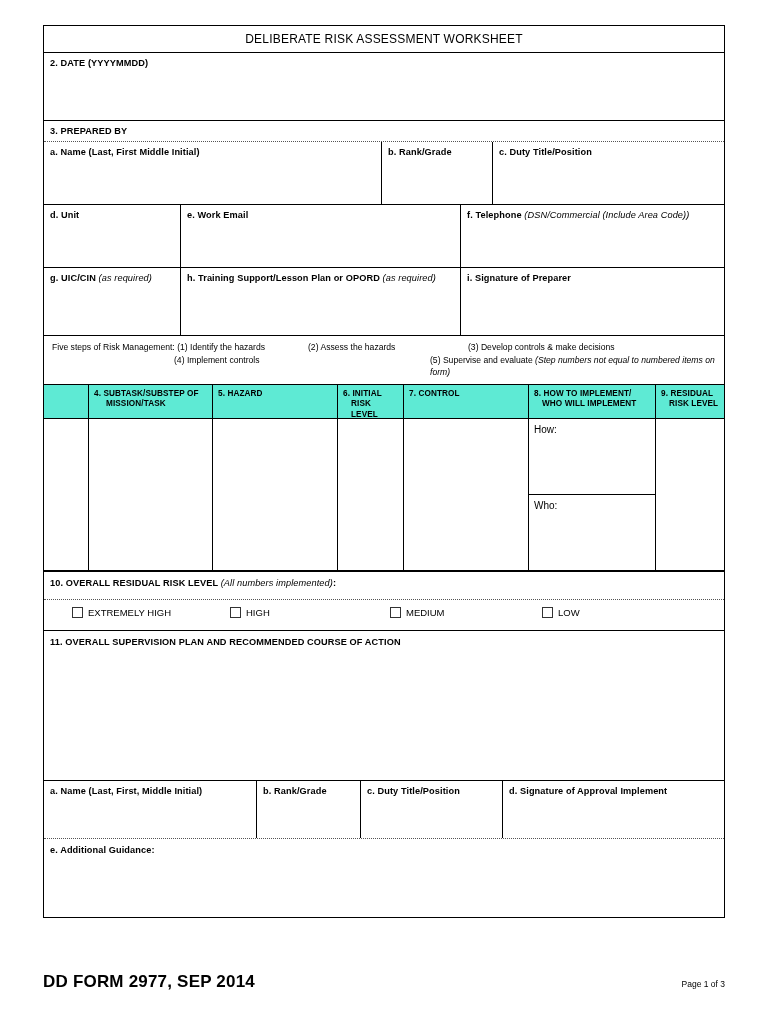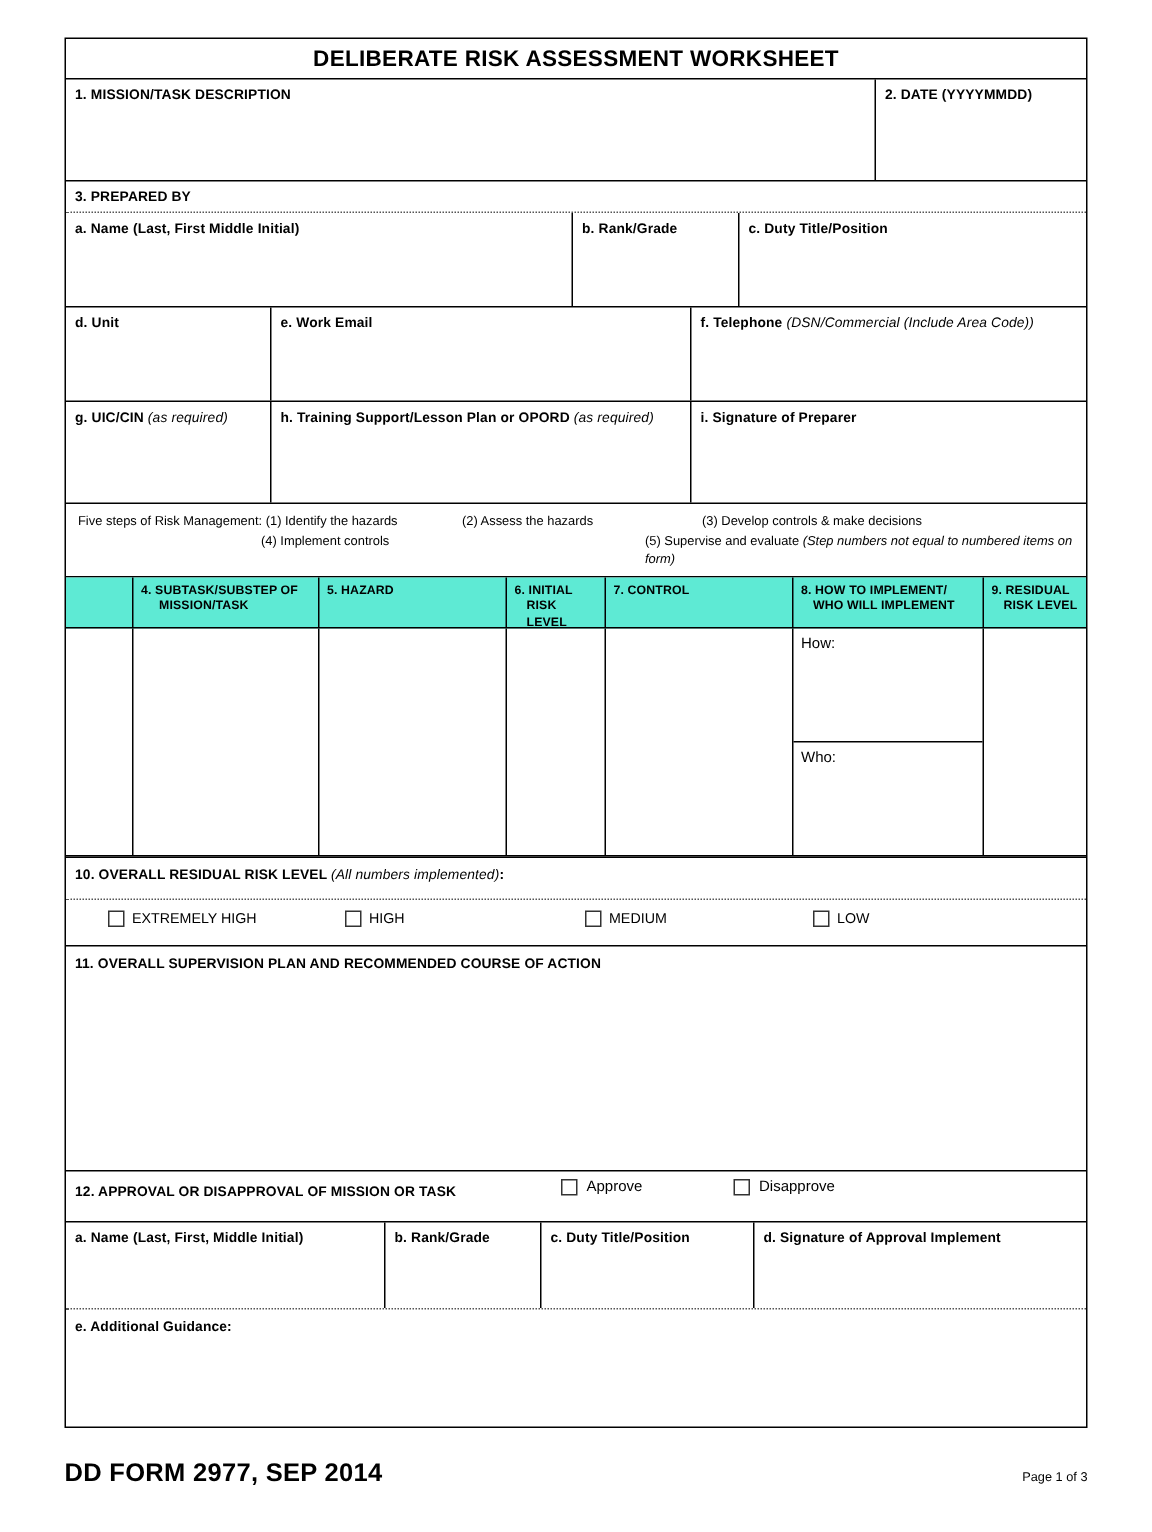--- a/index.html
+++ b/index.html
@@ -63,22 +63,22 @@
 
   
   .title-bar {
     height: 26px;
     display: flex;
     align-items: center;
     justify-content: center;
     border-bottom: 1.2px solid #000;
   }
   .title-text {
-    font-size: 15px;
-    font-weight: bold;
+    font-size: 12px;
+    font-weight: normal;
     letter-spacing: 0.2px;
   }
 
   
   .sec1 { height: 68px; }
 
   
   .sec3-hdr {
     height: 21px;
     border-bottom: 1px dotted #555;
@@ -235,24 +235,20 @@
 
 <div class="page">
 
   <div class="form-frame">
 
     <div class="title-bar">
       <span class="title-text">DELIBERATE RISK ASSESSMENT WORKSHEET</span>
     </div>
 
     <div class="row sec1 bdr-b">
-      <div class="cell bdr-r" style="width:540px;">
-        <div class="lbl">1.  MISSION/TASK DESCRIPTION</div>
-        <div></div>
-      </div>
       <div class="cell" style="width:140px;">
         <div class="lbl">2.  DATE (YYYYMMDD)</div>
         <div></div>
       </div>
     </div>
 
     <div class="cell sec3-hdr">
       <div class="lbl">3. PREPARED BY</div>
     </div>
 
@@ -383,31 +379,20 @@
         <span class="cbx"></span>
         <span class="cbx-lbl">LOW</span>
       </div>
     </div>
 
     <div class="sec11">
       <div class="lbl">11. OVERALL SUPERVISION PLAN AND RECOMMENDED COURSE OF ACTION</div>
       <div></div>
     </div>
 
-    <div class="sec12-hdr">
-      <div class="lbl">12. APPROVAL OR DISAPPROVAL OF MISSION OR TASK</div>
-      <div class="app-opt" style="left:330px;">
-        <span class="cbx"></span>
-        <span class="app-lbl">Approve</span>
-      </div>
-      <div class="app-opt" style="left:445px;">
-        <span class="cbx"></span>
-        <span class="app-lbl">Disapprove</span>
-      </div>
-    </div>
 
     <div class="row sec12-row">
       <div class="cell bdr-r" style="width:213px;">
         <div class="lbl">a. Name (Last, First, Middle Initial)</div>
       </div>
       <div class="cell bdr-r" style="width:104px;">
         <div class="lbl">b. Rank/Grade</div>
       </div>
       <div class="cell bdr-r" style="width:142px;">
         <div class="lbl">c. Duty Title/Position</div>

